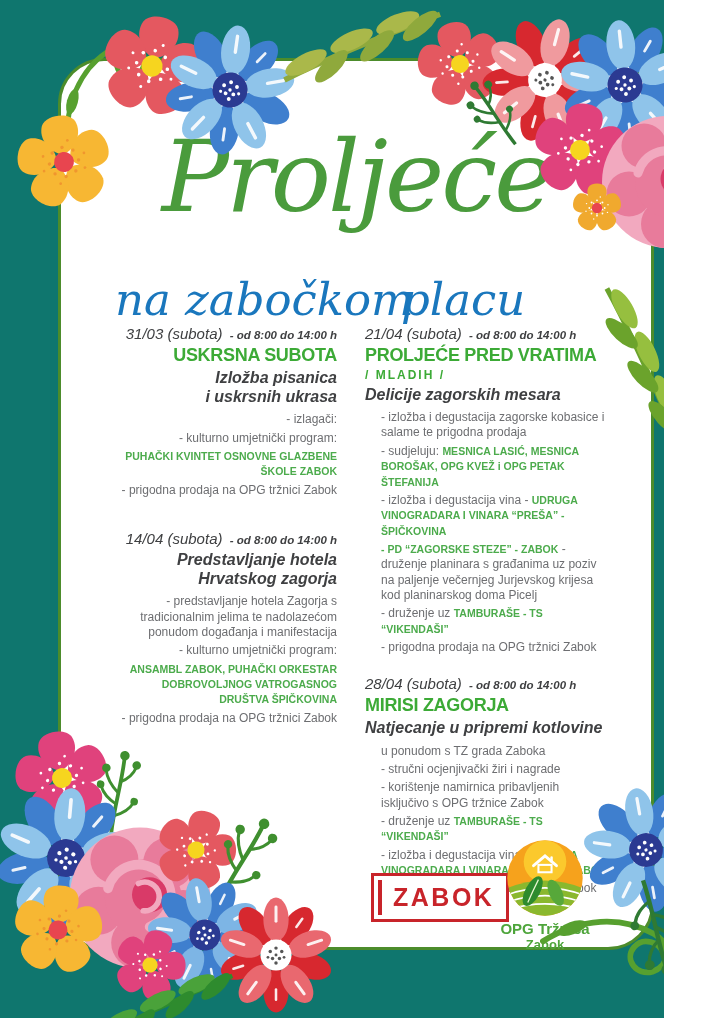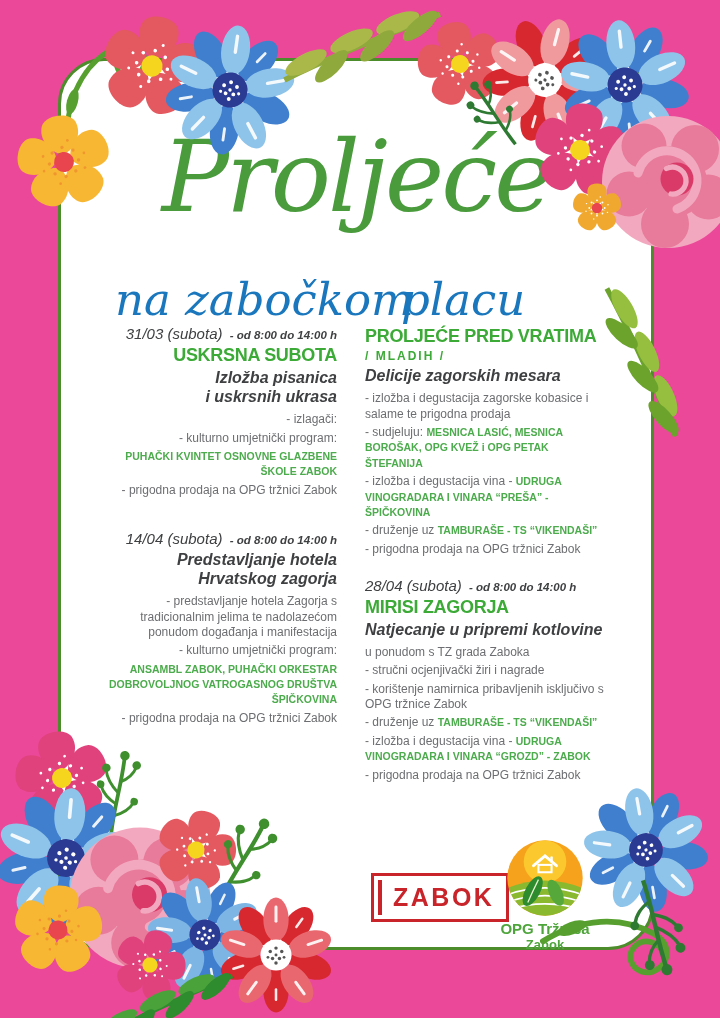--- a/index.html
+++ b/index.html
@@ -1,18 +1,18 @@
 <!DOCTYPE html>
 <html><head>
 <meta charset="utf-8">
 <style>
   html,body{margin:0;padding:0;background:#fff;}
   .poster{
-    position:relative;width:720px;height:1018px;overflow:hidden;
-    background:#ec4899;
+    position:relative;width:664px;height:1018px;overflow:hidden;
+    background:#0f766e;
     font-family:"Liberation Sans",sans-serif;
   }
   .panel{
     position:absolute;left:58px;top:58px;width:596px;height:892px;
     box-sizing:border-box;background:#fff;border:3px solid #4c8c2b;border-radius:46px;
   }
   
   .title{
     position:absolute;top:66px;left:0;width:100%;margin:0;text-align:center;
     font-family:"DejaVu Serif",serif;font-style:italic;font-weight:normal;
@@ -36,21 +36,21 @@
   .date-line .time{font-size:11.5px;font-weight:bold;margin-left:3px;}
   .event-title{
     margin:1px 0 3px 0;color:#3caa36;font-size:18px;font-weight:bold;
     letter-spacing:-0.3px;line-height:1.12;
   }
   .event-tagline{margin:0 0 3px 0;color:#3caa36;font-size:12px;font-weight:bold;letter-spacing:2px;}
   .event-subtitle{
     margin:0 0 6px 0;color:#3f4042;font-size:16px;font-weight:bold;font-style:italic;
     line-height:1.2;white-space:pre-line;
   }
-  .detail-line{margin:0 0 3px 0;font-size:12px;line-height:1.28;color:#6d6e71;}
+  .detail-line{margin:0 0 3px 16px;font-size:12px;line-height:1.28;color:#6d6e71;}
   .detail-line .plain{color:#6d6e71;}
   .detail-line .org{color:#4cab4c;font-weight:bold;font-size:10.5px;}
   
   .zabok-logo{
     position:absolute;left:310px;top:812px;display:inline-block;
     border:3px solid #c8242a;color:#c8242a;background:#fff;
     font-weight:bold;font-size:25px;letter-spacing:2.5px;
     padding:9px 12px 9px 19px;line-height:1;
   }
   .zabok-logo::before{
@@ -107,27 +107,32 @@
               <p class="detail-line"><span class="org">ANSAMBL ZABOK, PUHAČKI ORKESTAR DOBROVOLJNOG VATROGASNOG DRUŠTVA ŠPIČKOVINA</span></p>
               <p class="detail-line"><span class="plain">- prigodna prodaja na OPG tržnici Zabok</span></p>
             </div>
         </section>
 
       </div>
 
       <div class="col col-right">
 
         <section class="event event-3">
+          <p class="date-line">
+            <span class="date">21/04 (subota)</span>
+            <span class="time">- od 8:00 do 14:00 h</span>
+          </p>
           <h2 class="event-title">PROLJEĆE PRED VRATIMA</h2>
           <p class="event-tagline">/ MLADIH /</p>
           <p class="event-subtitle">Delicije zagorskih mesara</p>
           <div class="event-details">
               <p class="detail-line"><span class="plain">- izložba i degustacija zagorske kobasice i salame te prigodna prodaja</span></p>
               <p class="detail-line"><span class="plain">- sudjeluju: </span><span class="org">MESNICA LASIĆ, MESNICA BOROŠAK, OPG KVEŽ i OPG PETAK ŠTEFANIJA</span></p>
               <p class="detail-line"><span class="plain">- izložba i degustacija vina - </span><span class="org">UDRUGA VINOGRADARA I VINARA “PREŠA” - ŠPIČKOVINA</span></p>
+              <p class="detail-line"><span class="org">- PD “ZAGORSKE STEZE” - ZABOK</span><span class="plain"> - druženje planinara s građanima uz poziv na paljenje večernjeg Jurjevskog krijesa kod planinarskog doma Picelj</span></p>
               <p class="detail-line"><span class="plain">- druženje uz </span><span class="org">TAMBURAŠE - TS “VIKENDAŠI”</span></p>
               <p class="detail-line"><span class="plain">- prigodna prodaja na OPG tržnici Zabok</span></p>
             </div>
         </section>
 
         <section class="event event-4">
           <p class="date-line">
             <span class="date">28/04 (subota)</span>
             <span class="time">- od 8:00 do 14:00 h</span>
           </p>

